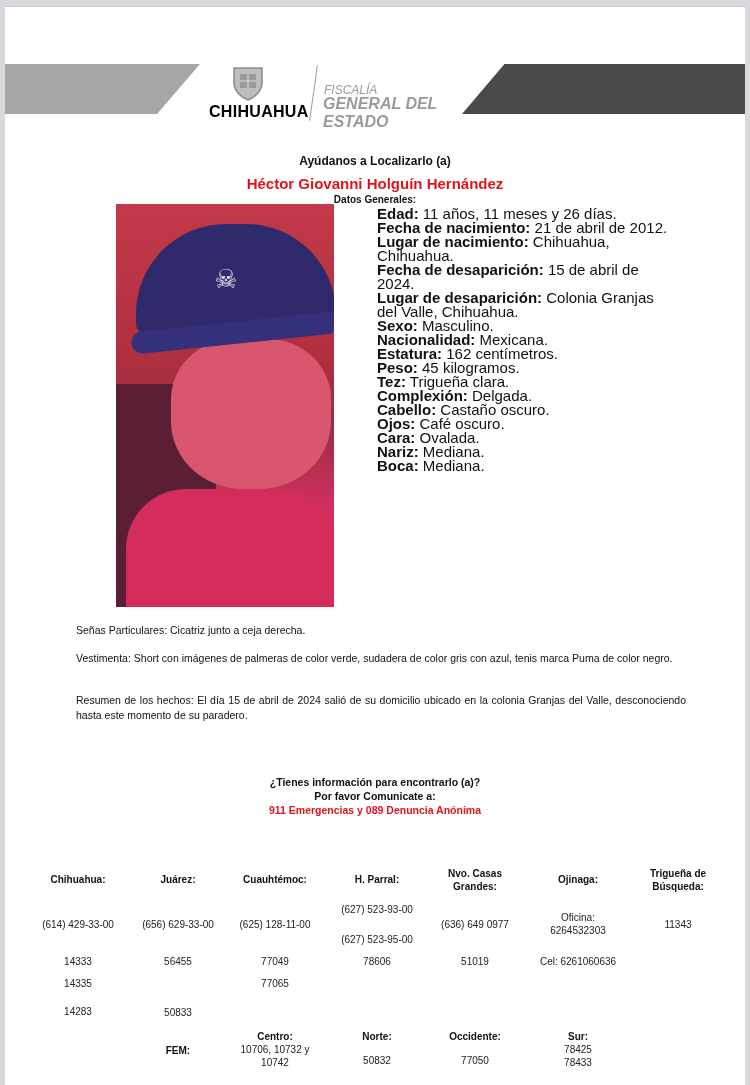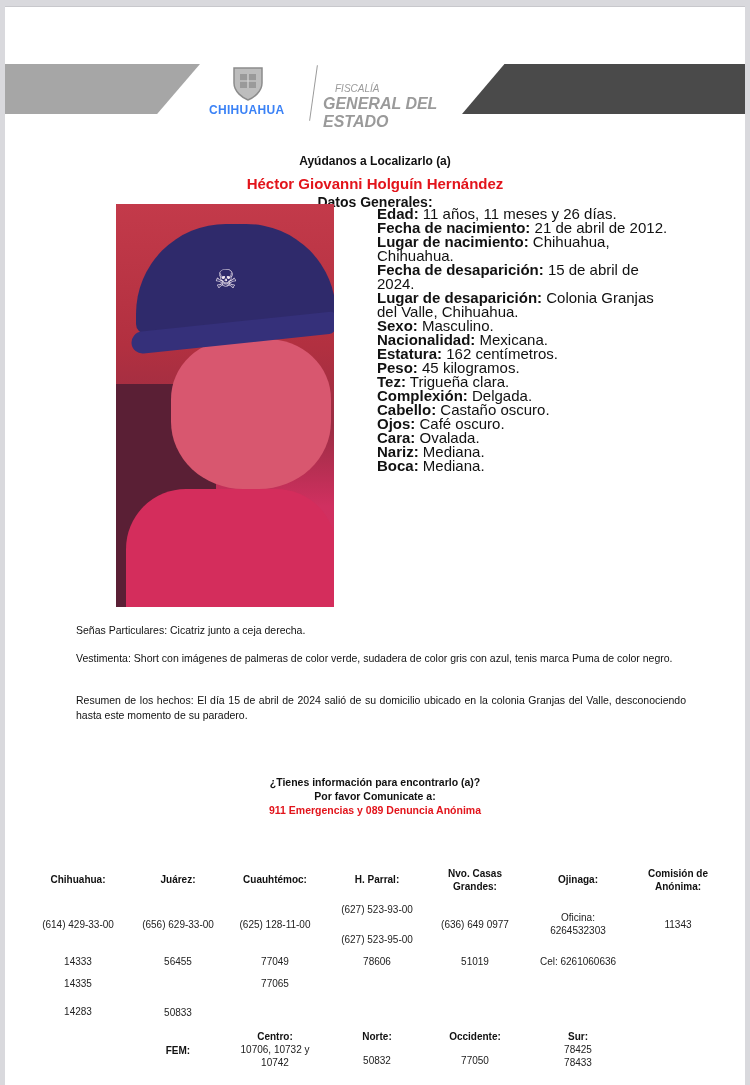--- a/index.html
+++ b/index.html
@@ -19,28 +19,28 @@
     background:#a6a6a6;
     clip-path:polygon(0 0,100% 0,78% 100%,0 100%);
   }
   .band-right {
     position:absolute; left:457px; top:57px; width:283px; height:50px;
     background:#4a4a4a;
     clip-path:polygon(15% 0,100% 0,100% 100%,0 100%);
   }
   .logo { position:absolute; left:200px; top:56px; width:250px; height:62px; }
   .shield { position:absolute; left:26px; top:2px; width:34px; height:36px; }
-  .logo-chi { position:absolute; left:4px; top:40px; font-weight:bold; font-size:12px; color:#3b82f6; letter-spacing:0.3px; }
+  .logo-chi { position:absolute; left:4px; top:40px; font-weight:bold; font-size:16px; color:#000000; letter-spacing:0.3px; }
   .logo-sep { position:absolute; left:108px; top:2px; width:1px; height:56px; background:#9a9a9a; transform:rotate(8deg); }
-  .logo-f1 { position:absolute; left:130px; top:20px; font-style:italic; font-size:10px; color:#9a9a9a; }
+  .logo-f1 { position:absolute; left:119px; top:20px; font-style:italic; font-size:12px; color:#9a9a9a; }
   .logo-f2 { position:absolute; left:118px; top:32px; font-style:italic; font-weight:bold; font-size:16px; color:#9a9a9a; }
 
   .title1 { position:absolute; left:0; width:740px; top:147px; text-align:center; font-weight:bold; font-size:12px; }
   .title2 { position:absolute; left:0; width:740px; top:168px; text-align:center; font-weight:bold; font-size:15px; color:#e2141b; }
-  .title3 { position:absolute; left:0; width:740px; top:187px; text-align:center; font-weight:bold; font-size:14px; }
+  .title3 { position:absolute; left:0; width:740px; top:187px; text-align:center; font-weight:bold; font-size:10px; }
 
   .photo {
     position:absolute; left:111px; top:197px; width:218px; height:403px; overflow:hidden;
     background:linear-gradient(180deg,#c33a4a 0%,#b23040 35%,#9a2d43 55%,#d03060 75%,#d62f61 100%);
   }
   .photo .couch { position:absolute; left:0; top:180px; width:100px; height:223px; background:#5a1f35; border-radius:0 30px 0 0; }
   .photo .cap { position:absolute; left:20px; top:20px; width:200px; height:110px; background:#2f2a6b; border-radius:90px 90px 10px 10px; }
   .photo .brim { position:absolute; left:15px; top:118px; width:205px; height:22px; background:#35307a; border-radius:30px 10px 20px 30px; transform:rotate(-6deg); }
   .photo .logo-bunny { position:absolute; left:95px; top:50px; width:30px; height:50px; color:#f0e6f0; font-size:26px; line-height:50px; text-align:center; }
   .photo .face { position:absolute; left:55px; top:135px; width:160px; height:150px; background:#d8576f; border-radius:40% 40% 45% 45%; }
@@ -119,21 +119,21 @@
   <div class="cta" style="top:768px;">¿Tienes información para encontrarlo (a)?</div>
   <div class="cta" style="top:782px;">Por favor Comunicate a:</div>
   <div class="cta red" style="top:796px;">911 Emergencias y 089 Denuncia Anónima</div>
 
   <div class="cell h" style="left:18px;width:110px;top:866px;">Chihuahua:</div>
   <div class="cell h" style="left:118px;width:110px;top:866px;">Juárez:</div>
   <div class="cell h" style="left:215px;width:110px;top:866px;">Cuauhtémoc:</div>
   <div class="cell h" style="left:317px;width:110px;top:866px;">H. Parral:</div>
   <div class="cell h" style="left:430px;width:80px;top:860px;">Nvo. Casas Grandes:</div>
   <div class="cell h" style="left:518px;width:110px;top:866px;">Ojinaga:</div>
-  <div class="cell h" style="left:630px;width:86px;top:860px;">Comisión de Anónima:</div>
+  <div class="cell h" style="left:630px;width:86px;top:860px;">Trigueña de Búsqueda:</div>
 
   <div class="cell" style="left:18px;width:110px;top:911px;">(614) 429-33-00</div>
   <div class="cell" style="left:118px;width:110px;top:911px;">(656) 629-33-00</div>
   <div class="cell" style="left:215px;width:110px;top:911px;">(625) 128-11-00</div>
   <div class="cell" style="left:317px;width:110px;top:896px;">(627) 523-93-00</div>
   <div class="cell" style="left:317px;width:110px;top:926px;">(627) 523-95-00</div>
   <div class="cell" style="left:415px;width:110px;top:911px;">(636) 649 0977</div>
   <div class="cell" style="left:528px;width:90px;top:904px;">Oficina: 6264532303</div>
   <div class="cell" style="left:630px;width:86px;top:911px;">11343</div>
 

